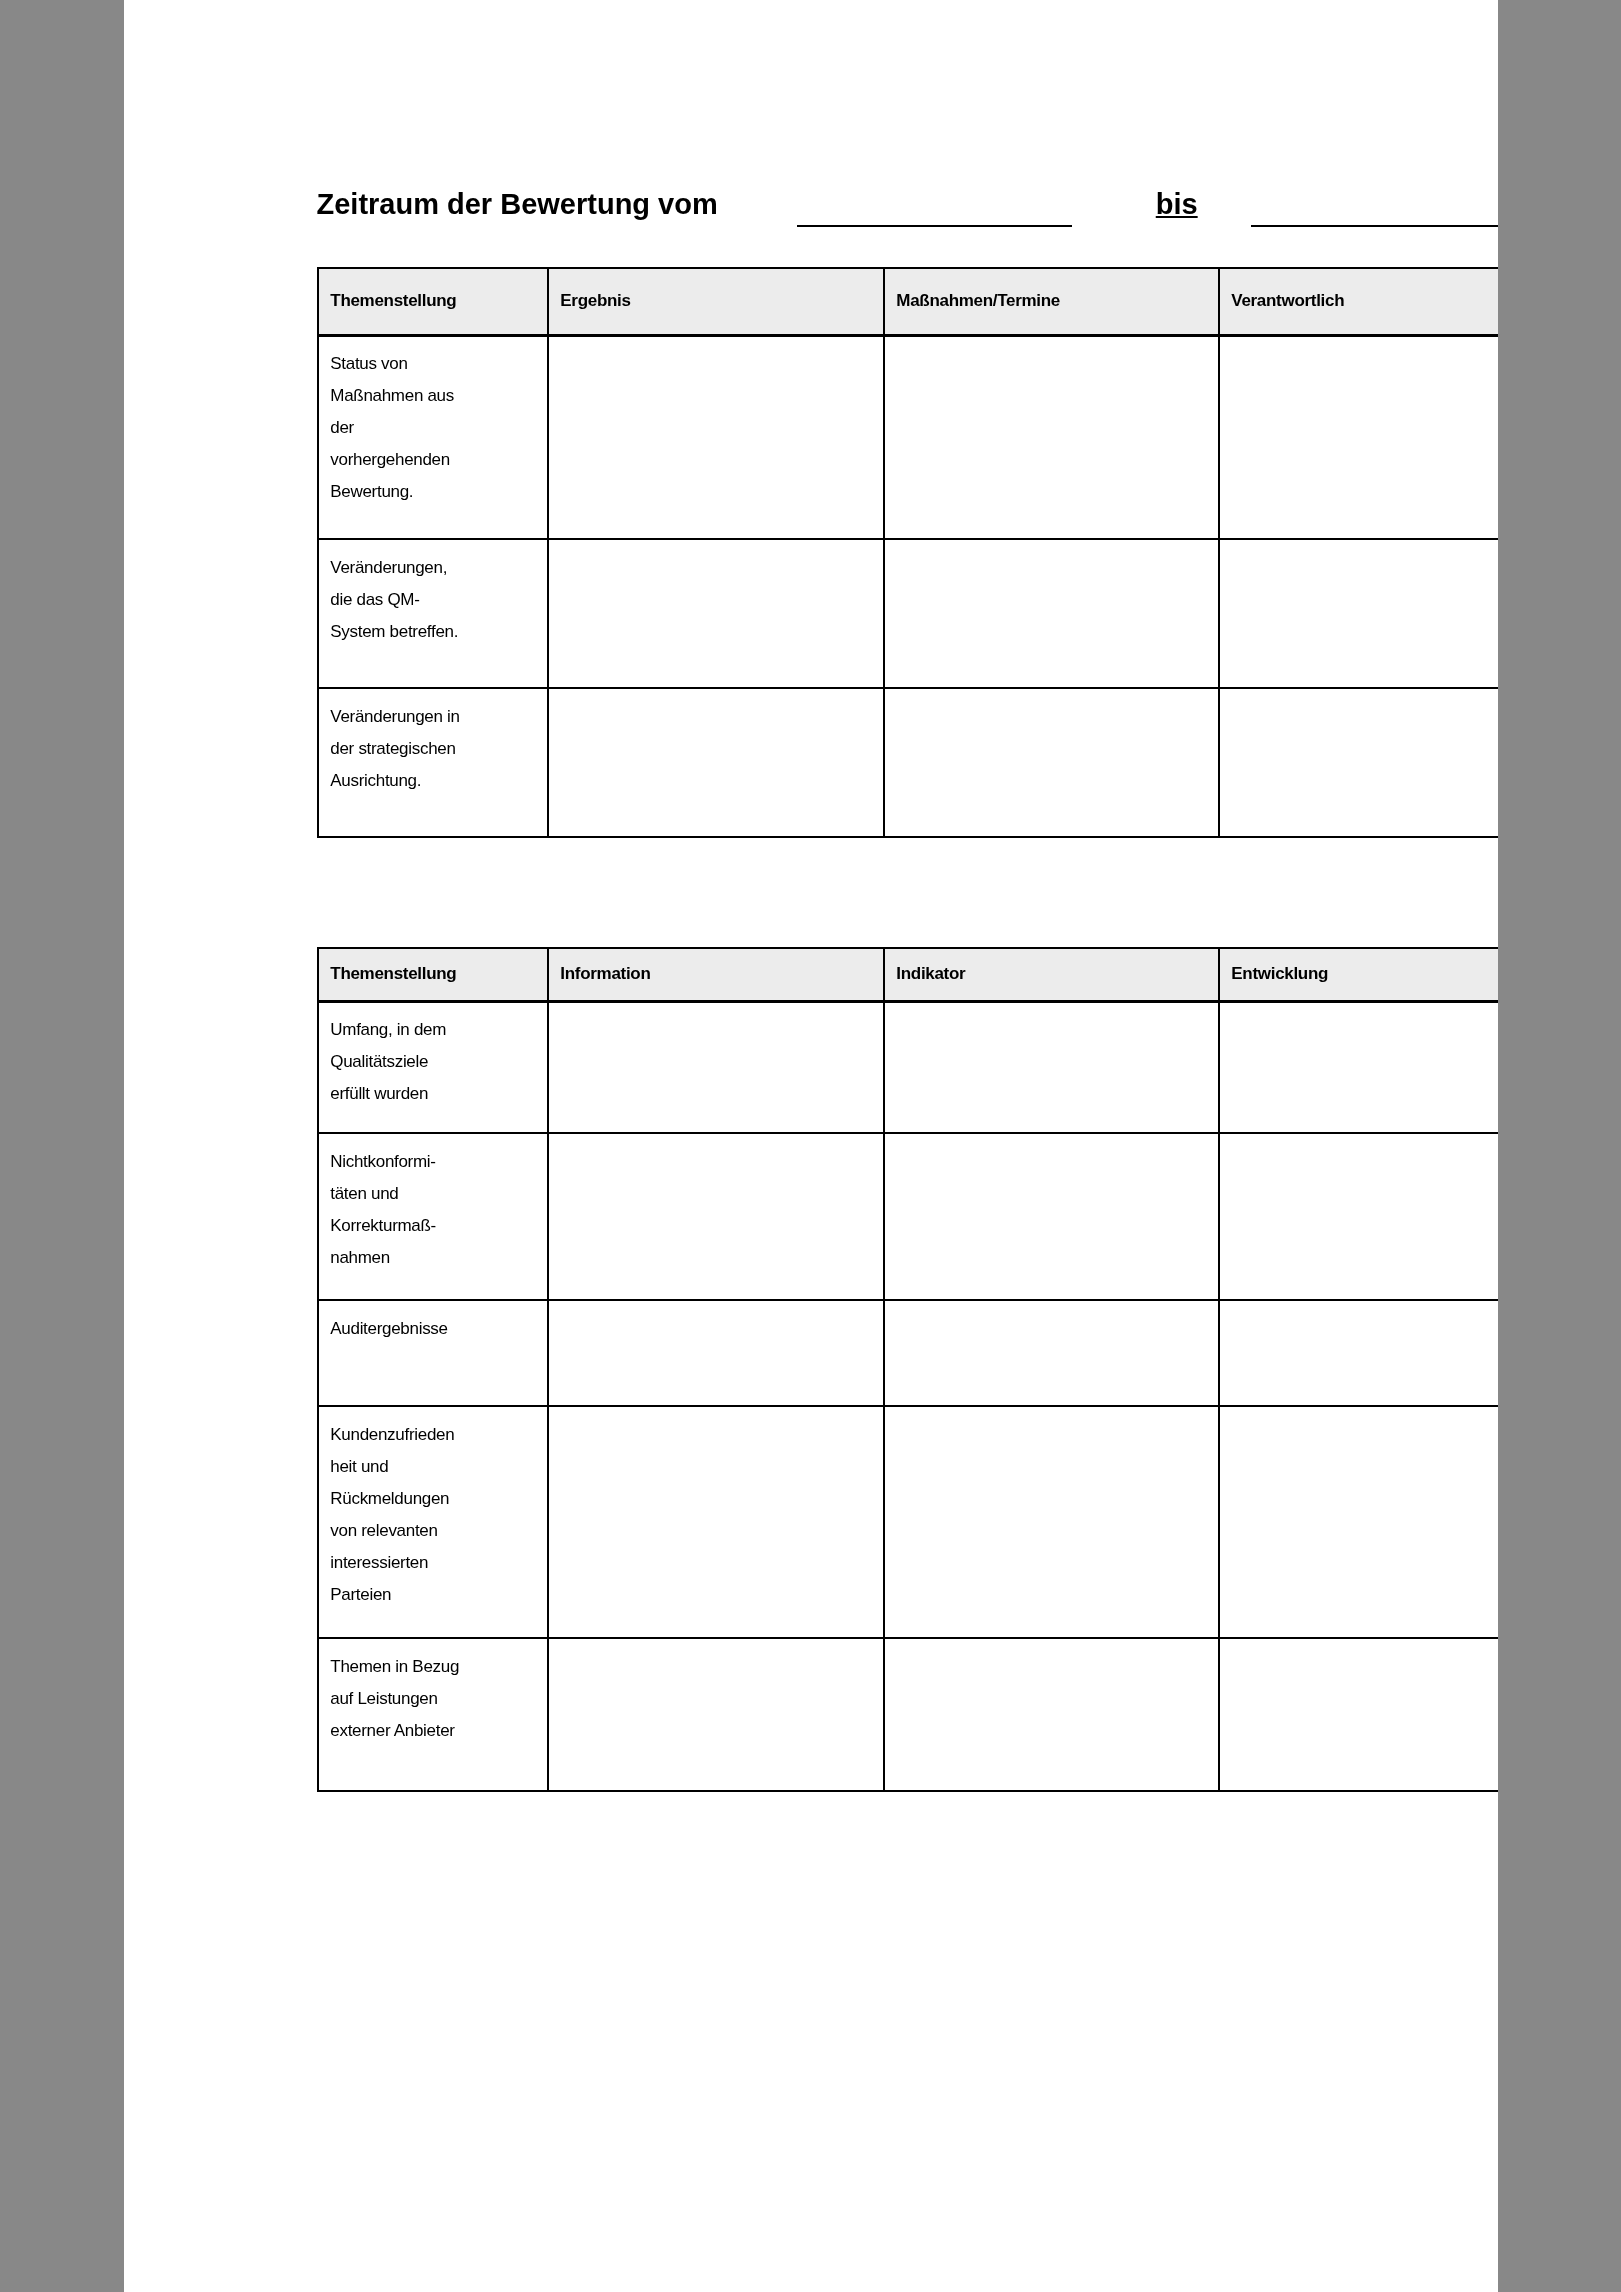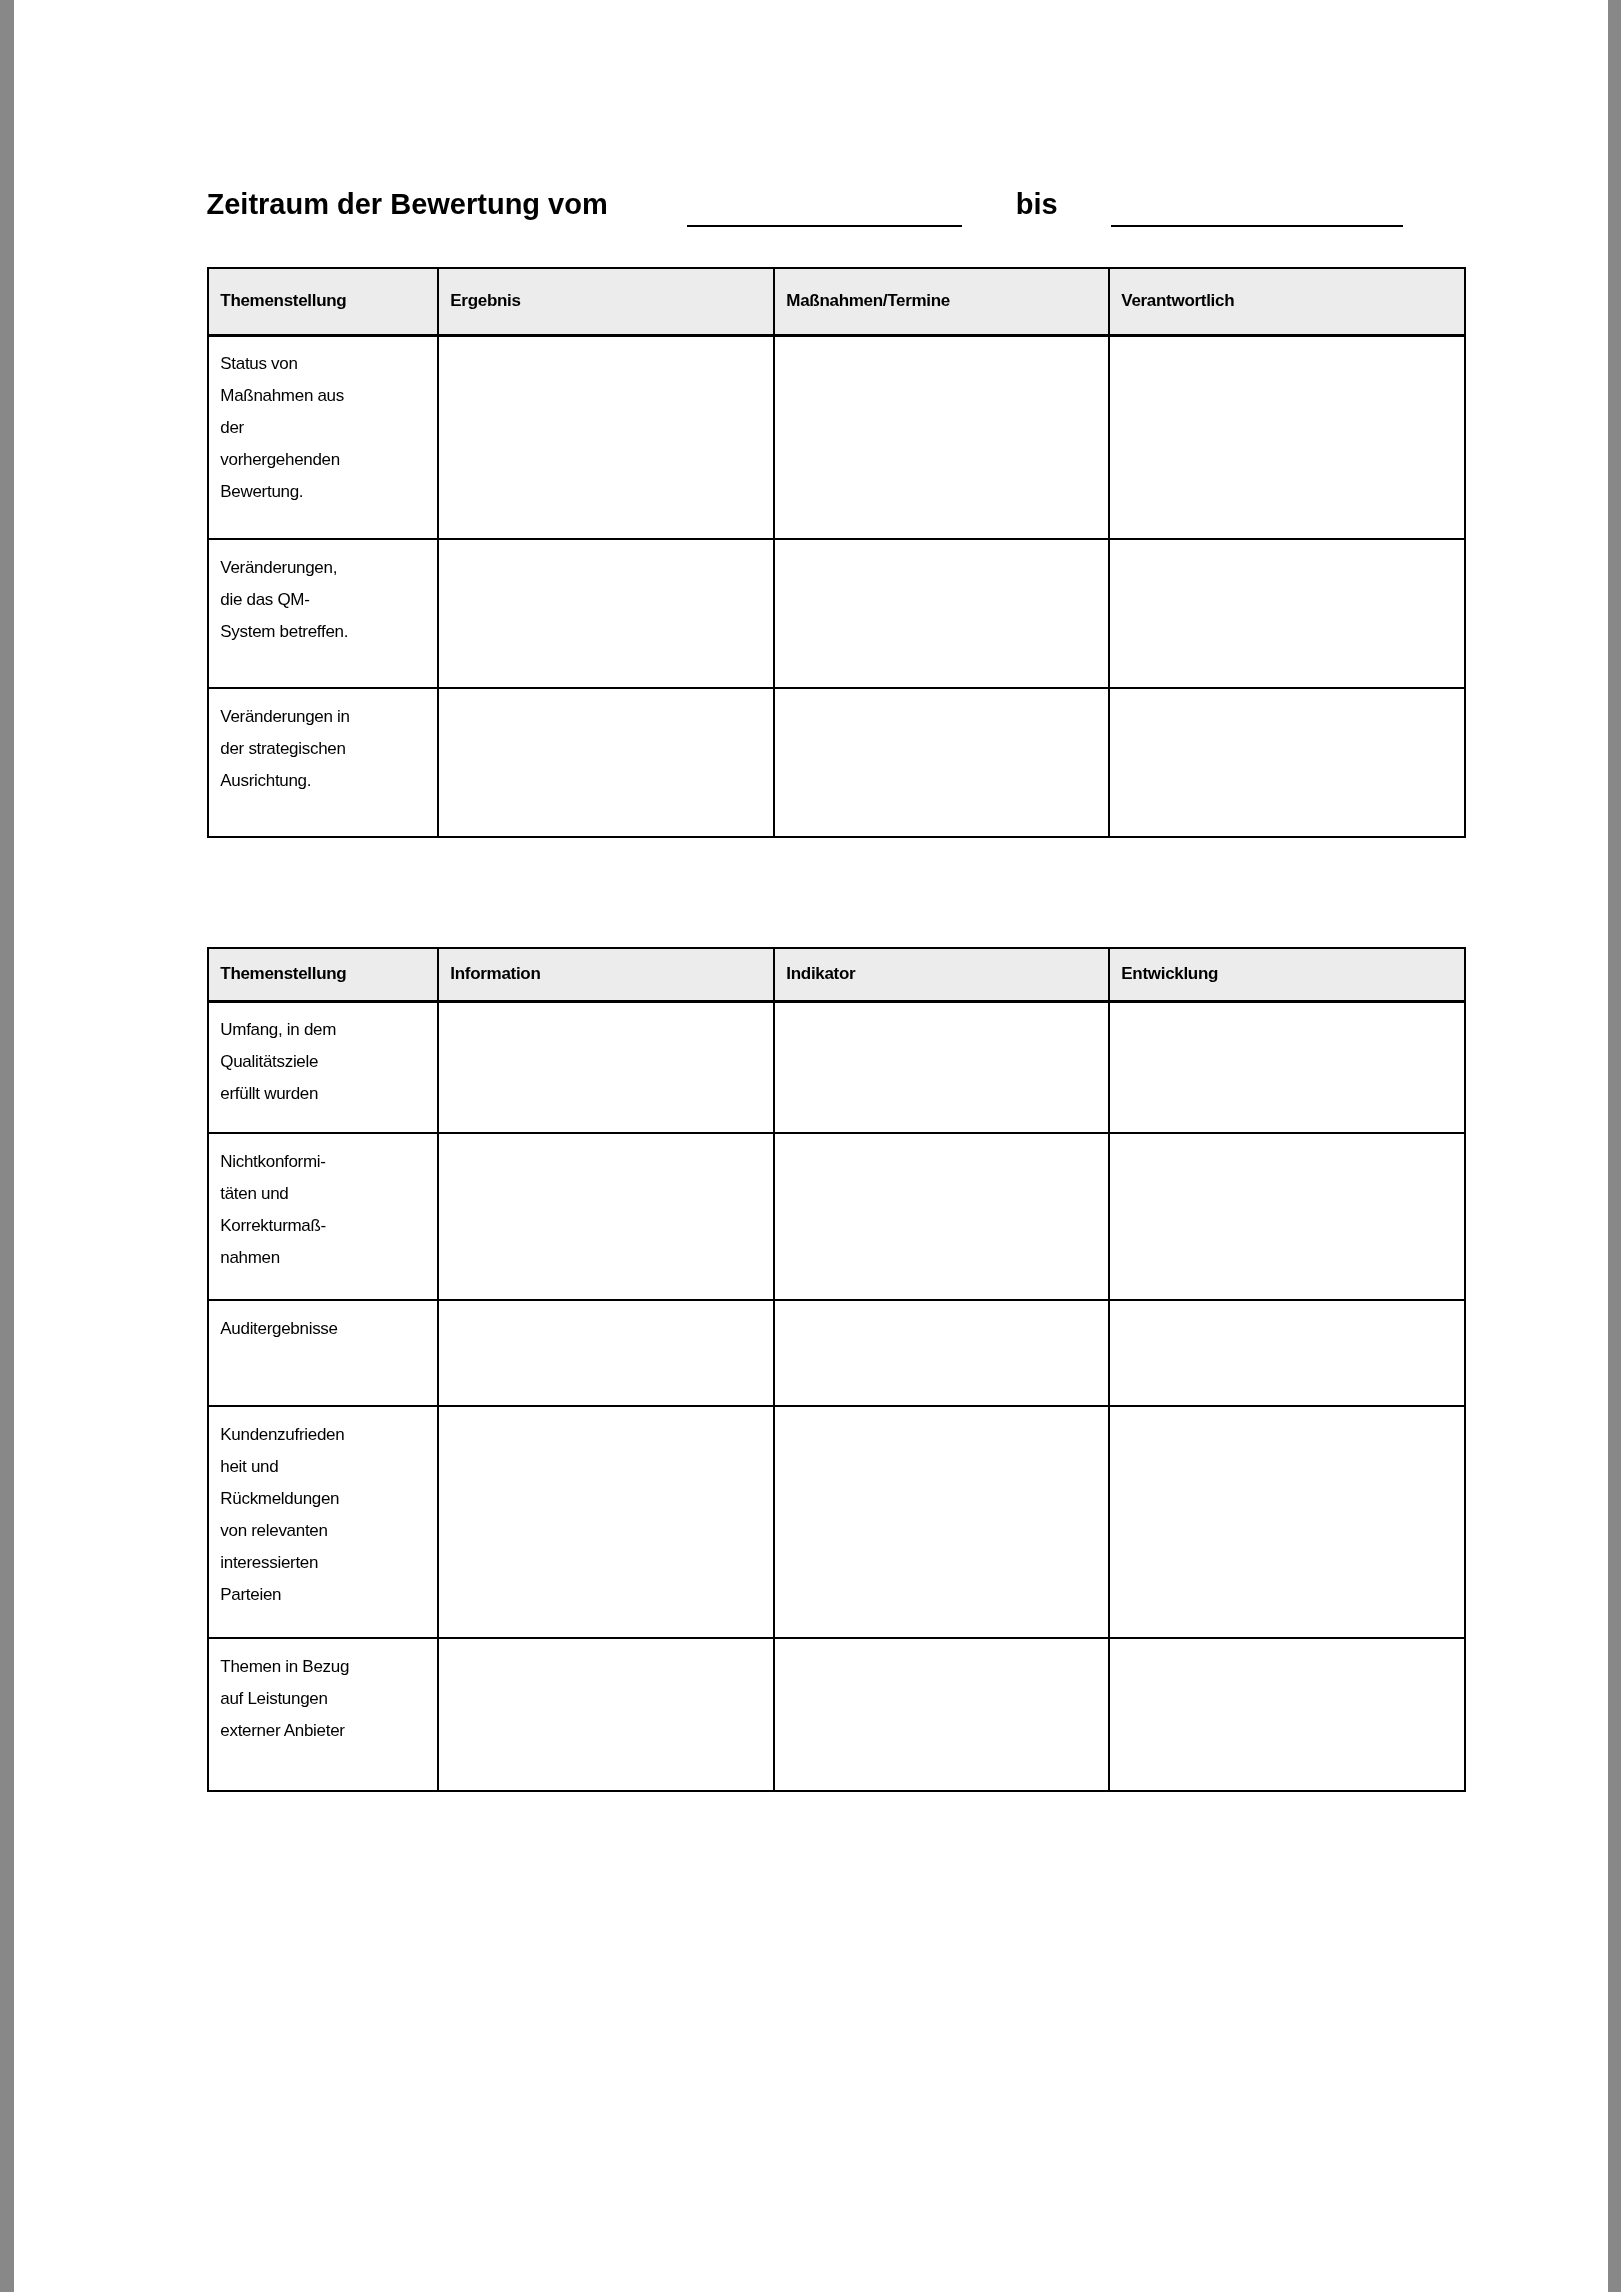--- a/index.html
+++ b/index.html
@@ -4,41 +4,41 @@
 <style>
   :root{
     --header-bg:#ececec;
     --border:#000000;
     --text:#000000;
     --page-bg:#ffffff;
   }
   html,body{margin:0;padding:0;background:#888;}
   .page{
     position:relative;
-    width:1594px;height:2293px;
+    width:1374px;height:2293px;
     background:var(--page-bg);
     font-family:"Liberation Sans", sans-serif;
     color:var(--text);
     margin:0 auto;
     overflow:hidden;
   }
   
   .period-line{
     position:absolute;top:186px;left:193px;width:1258px;
     display:flex;align-items:flex-start;
   }
   .doc-label{
     font-weight:700;font-size:29px;line-height:37px;white-space:nowrap;
   }
   .blank{
     height:39px;border-bottom:2.9px solid var(--border);
     font-size:25.5px;line-height:39px;
   }
   .blank-from{width:275px;margin-left:79px;}
-  .bis-label{margin-left:54px;}
+  .bis-label{margin-left:84px;text-decoration:underline;}
   .blank-to{width:292px;margin-left:53px;}
 
   
   .section-heading{
     position:absolute;left:193px;top:896px;margin:0;
     font-weight:700;font-size:29px;line-height:37px;
   }
 
   
   table.grid{

